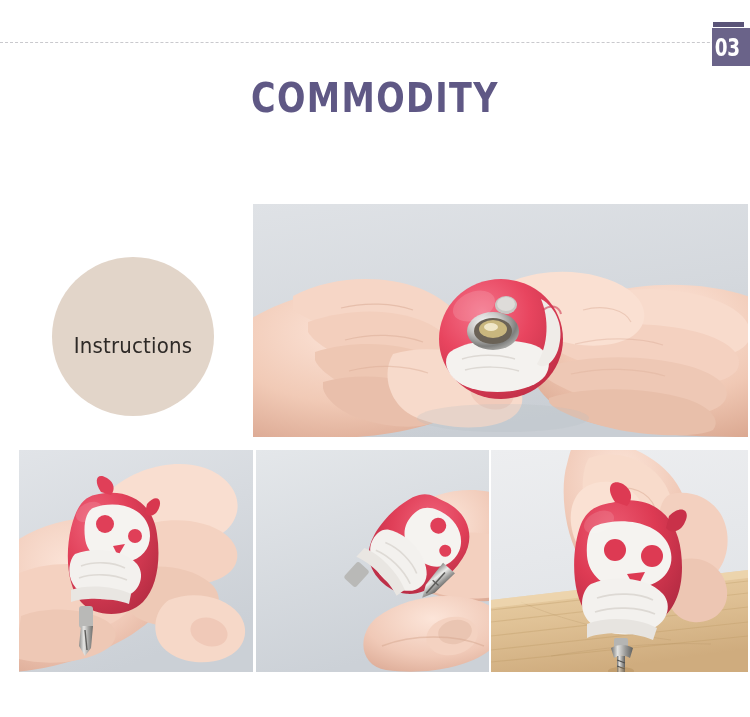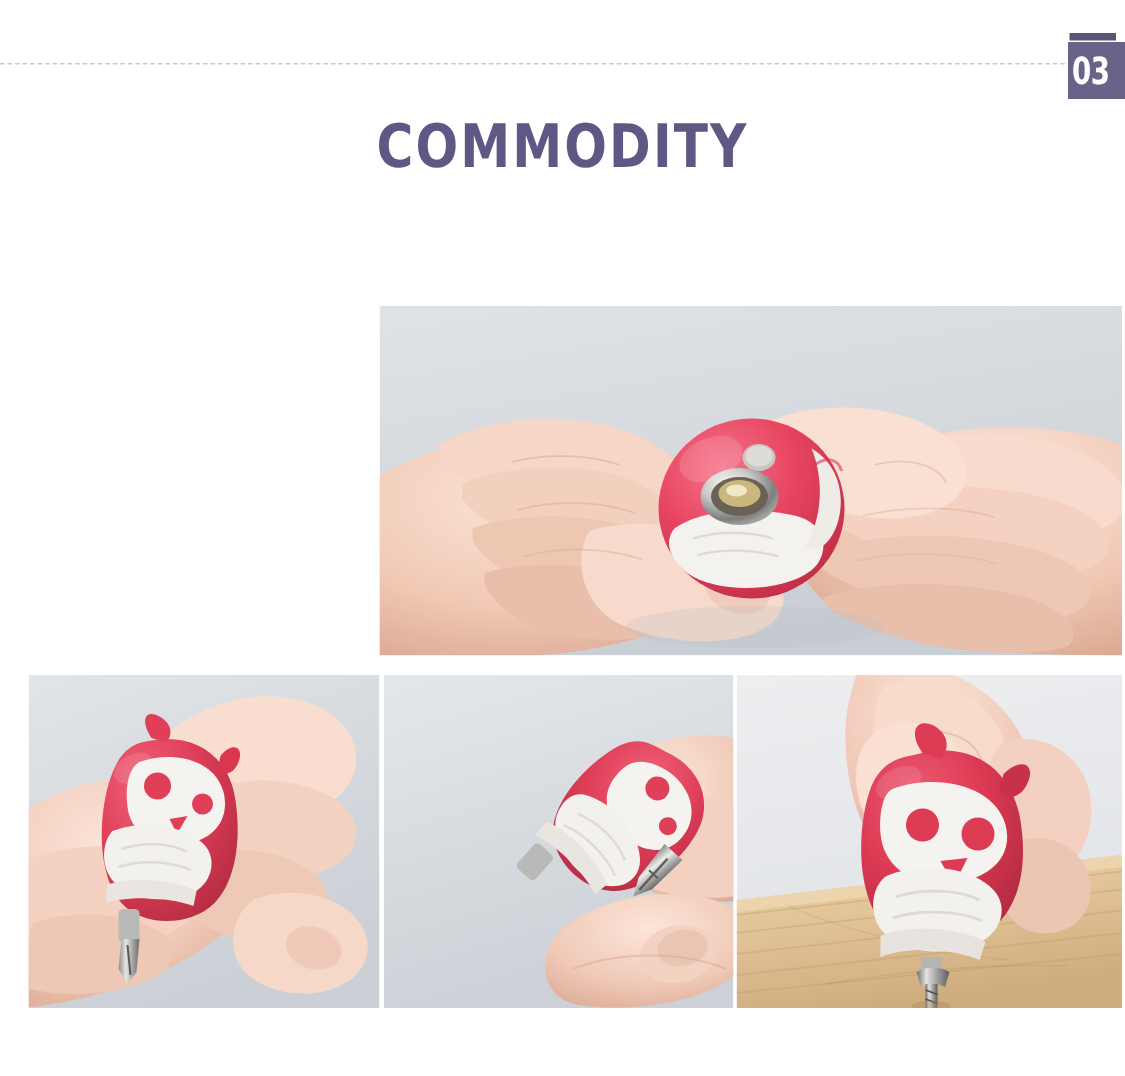--- a/index.html
+++ b/index.html
@@ -131,20 +131,24 @@
 
   <div class="divider-line"></div>
 
   <div class="badge-bar"></div>
   <div class="badge">
     <span class="badge-num">03</span>
   </div>
 
   <div class="section-title">COMMODITY</div>
 
+  <div class="instructions-circle">
+    <div class="instructions-ghost"></div>
+    <div class="instructions-label">Instructions</div>
+  </div>
 
   <div class="photo" id="photo-main">
     <svg viewBox="0 0 495 233" preserveAspectRatio="xMidYMid slice">
       <defs>
         <linearGradient id="bgMain" x1="0" y1="0" x2="0.35" y2="1">
           <stop offset="0%" stop-color="#dfe2e6"></stop>
           <stop offset="60%" stop-color="#d4d8dd"></stop>
           <stop offset="100%" stop-color="#c9ced4"></stop>
         </linearGradient>
         <radialGradient id="skinA" cx="0.4" cy="0.3" r="0.85">

